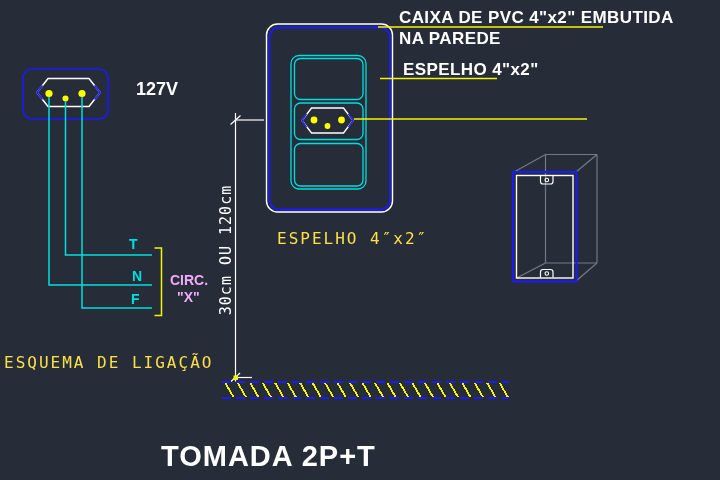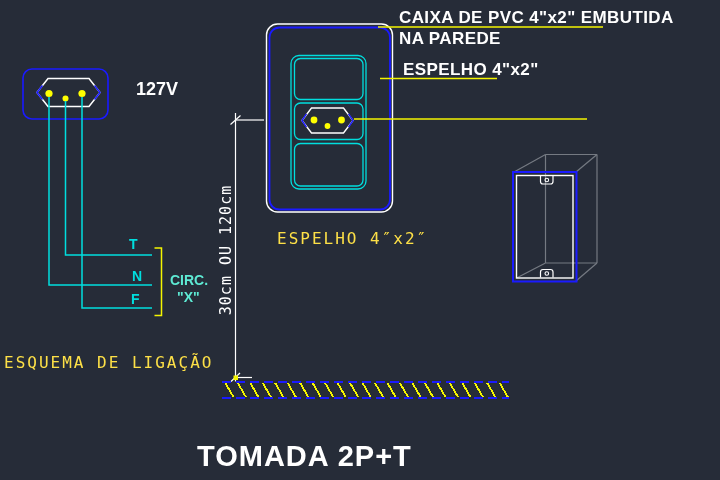--- a/index.html
+++ b/index.html
@@ -6,26 +6,26 @@
   .canvas{
     position:relative;width:720px;height:480px;overflow:hidden;
     background:#262c38;
     font-family:"Liberation Sans",sans-serif;
   }
   .canvas svg{position:absolute;left:0;top:0;}
   .txt{position:absolute;white-space:nowrap;line-height:1.05;}
   .callout{color:#ffffff;font-weight:bold;font-size:17px;letter-spacing:.4px;}
   .voltage{color:#ffffff;font-weight:bold;font-size:18px;}
   .terminal{color:#00dede;font-weight:bold;font-size:14px;}
-  .circ{color:#5eead4;font-weight:bold;font-size:14px;}
+  .circ{color:#f0abfc;font-weight:bold;font-size:14px;}
   .stick{color:#fde047;font-family:"DejaVu Sans Mono",monospace;font-weight:400;
          font-size:16px;letter-spacing:2px;}
   .dim-text{color:#ffffff;font-family:"DejaVu Sans Mono",monospace;font-size:15px;
          letter-spacing:1px;transform:translate(-50%,-50%) rotate(-90deg);}
-  .title{color:#ffffff;font-weight:bold;font-size:29px;letter-spacing:1px;margin-left:36px;}
+  .title{color:#ffffff;font-weight:bold;font-size:29px;letter-spacing:1px;}
   
   .hatch{position:absolute;left:222px;top:381px;width:287px;height:18px;}
   .hatch-stripes{position:absolute;left:0;right:0;top:2px;bottom:2px;
     background:repeating-linear-gradient(60deg,
       transparent 0, transparent 9px, #f5f500 9px, #f5f500 10.8px);}
   .hatch-dash{position:absolute;left:0;right:0;height:2px;
     background:repeating-linear-gradient(90deg,#1a1aff 0,#1a1aff 9px,transparent 9px,transparent 14px);}
   .hatch-dash.top{top:0;}
   .hatch-dash.bottom{bottom:0;}
 </style>

